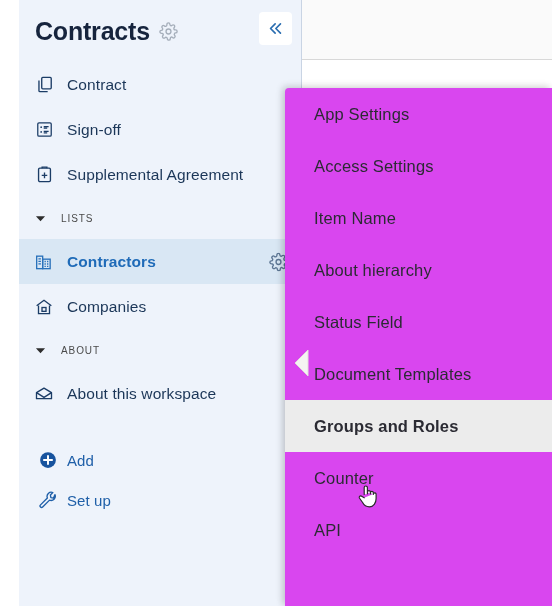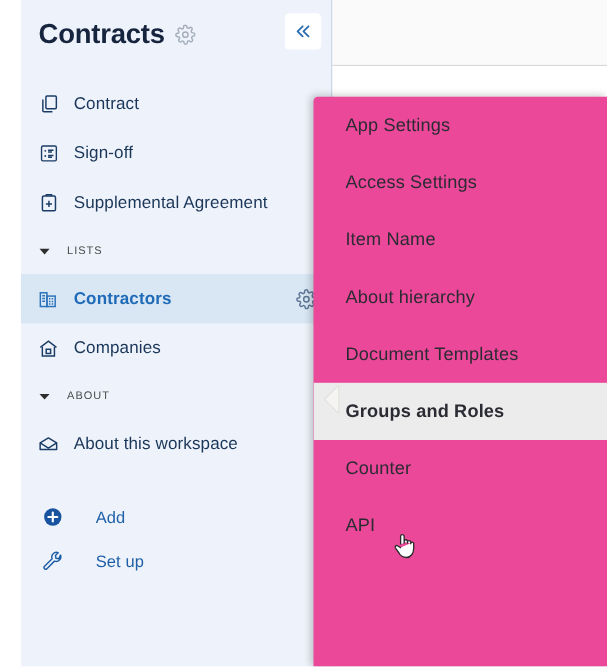--- a/index.html
+++ b/index.html
@@ -60,21 +60,21 @@
     width: 33px; height: 33px;
     background: #ffffff;
     border-radius: 4px;
     display: flex; align-items: center; justify-content: center;
     color: #2a6db0;
     font-size: 18px;
     line-height: 1;
     font-weight: bold;
   }
 
-  .nav { position: absolute; left: 0; top: 72px; width: 283px; }
+  .nav { position: absolute; left: 0; top: 62px; width: 283px; }
 
   .nav-item {
     display: flex;
     align-items: center;
     height: 45px;
     padding-left: 14px;
     position: relative;
   }
   .nav-item .ico {
     width: 22px; height: 22px;
@@ -124,21 +124,20 @@
     letter-spacing: 0.9px;
     color: #4a4a4a;
     text-transform: uppercase;
   }
 
   .action-item {
     display: flex;
     align-items: center;
     height: 40px;
     padding-left: 19px;
-    gap: 20px;
   }
   .action-item .ico {
     width: 20px; height: 20px;
     display: flex; align-items: center; justify-content: center;
     flex: 0 0 20px;
     color: #1f5fa8;
   }
   .action-item .lbl {
     margin-left: 9px;
     font-size: 15px;
@@ -153,21 +152,21 @@
     width: 16px; height: 26px;
     z-index: 6;
   }
 
   
   .menu-panel {
     position: absolute;
     left: 285px; top: 88px;
     width: 267px;
     height: 518px;
-    background: #ec4899;
+    background: #d946ef;
     border-top-left-radius: 4px;
     box-shadow: -3px -2px 7px rgba(0,0,0,0.14), 0 2px 8px rgba(0,0,0,0.10);
     overflow: hidden;
     z-index: 5;
   }
   .menu-item {
     height: 52px;
     display: flex;
     align-items: center;
     padding-left: 29px;
@@ -343,20 +342,23 @@
     <div class="menu-item">
       <span>Access Settings</span>
     </div>
     <div class="menu-item">
       <span>Item Name</span>
     </div>
     <div class="menu-item">
       <span>About hierarchy</span>
     </div>
     <div class="menu-item">
+      <span>Status Field</span>
+    </div>
+    <div class="menu-item">
       <span>Document Templates</span>
     </div>
     <div class="menu-item hover">
       <span>Groups and Roles</span>
     </div>
     <div class="menu-item">
       <span>Counter</span>
     </div>
     <div class="menu-item">
       <span>API</span>

